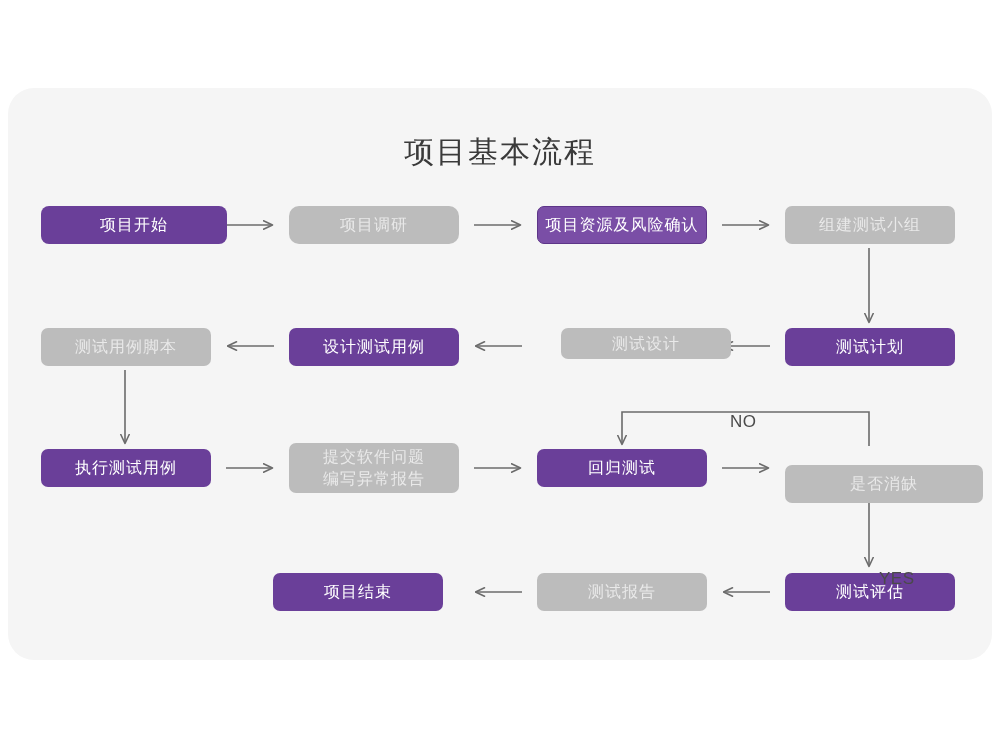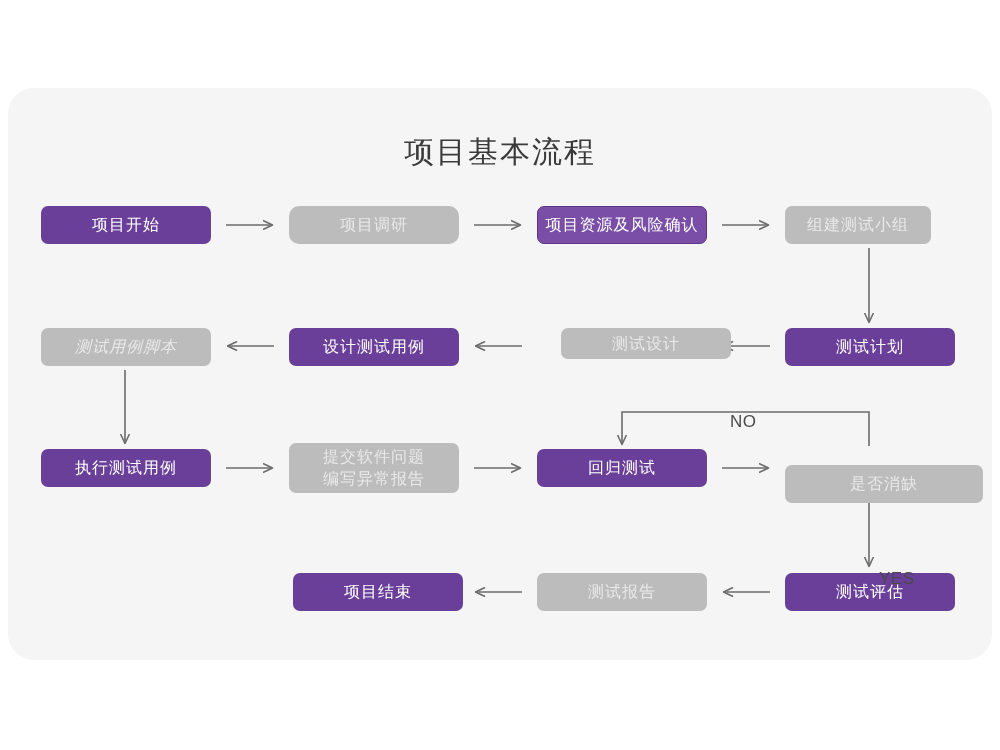--- a/index.html
+++ b/index.html
@@ -114,46 +114,46 @@
 
       <path d="M869,446 L869,412 L622,412 L622,444" marker-end="url(#ah)"></path>
 
       <line x1="869" y1="494" x2="869" y2="566" marker-end="url(#ah)"></line>
 
       <line x1="770" y1="592" x2="724" y2="592" marker-end="url(#ah)"></line>
       <line x1="522" y1="592" x2="476" y2="592" marker-end="url(#ah)"></line>
     </g>
   </svg>
 
-  <div class="node purple" style="left:41px; top:206px; width:170px; height:38px;">项目开始</div>
+  <div class="node purple" style="left:41px; top:206px; width:186px; height:38px;border-radius:8px;">项目开始</div>
 
   <div class="node gray" style="left:289px; top:206px; width:170px; height:38px;border-radius:10px;">项目调研</div>
 
   <div class="node purple-outline" style="left:537px; top:206px; width:170px; height:38px;">项目资源及风险确认</div>
 
-  <div class="node gray" style="left:785px; top:206px; width:146px; height:38px;">组建测试小组</div>
+  <div class="node gray" style="left:785px; top:206px; width:170px; height:38px;">组建测试小组</div>
 
-  <div class="node gray" style="left:41px; top:328px; width:170px; height:38px;font-style:italic;">测试用例脚本</div>
+  <div class="node gray" style="left:41px; top:328px; width:170px; height:38px;">测试用例脚本</div>
 
   <div class="node purple" style="left:289px; top:328px; width:170px; height:38px;">设计测试用例</div>
 
   <div class="node gray" style="left:537px; top:328px; width:170px; height:31px;margin-left:24px;">测试设计</div>
 
   <div class="node purple" style="left:785px; top:328px; width:170px; height:38px;">测试计划</div>
 
   <div class="node purple" style="left:41px; top:449px; width:170px; height:38px;">执行测试用例</div>
 
   <div class="node gray" style="left:289px; top:443px; width:170px; height:50px;">提交软件问题
 编写异常报告</div>
 
   <div class="node purple" style="left:537px; top:449px; width:170px; height:38px;">回归测试</div>
 
   <div class="node gray" style="left:785px; top:449px; width:198px; height:38px;margin-top:16px;">是否消缺</div>
 
-  <div class="node purple" style="left:293px; top:573px; width:170px; height:38px;">项目结束</div>
+  <div class="node purple" style="left:273px; top:573px; width:170px; height:38px;">项目结束</div>
 
   <div class="node gray" style="left:537px; top:573px; width:170px; height:38px;">测试报告</div>
 
   <div class="node purple" style="left:785px; top:573px; width:170px; height:38px;">测试评估</div>
 
   <div class="edge-label" style="left:730px; top:412px;">NO</div>
 
   <div class="edge-label" style="left:879px; top:521px;margin-top:48px;">YES</div>
 
 </div>

